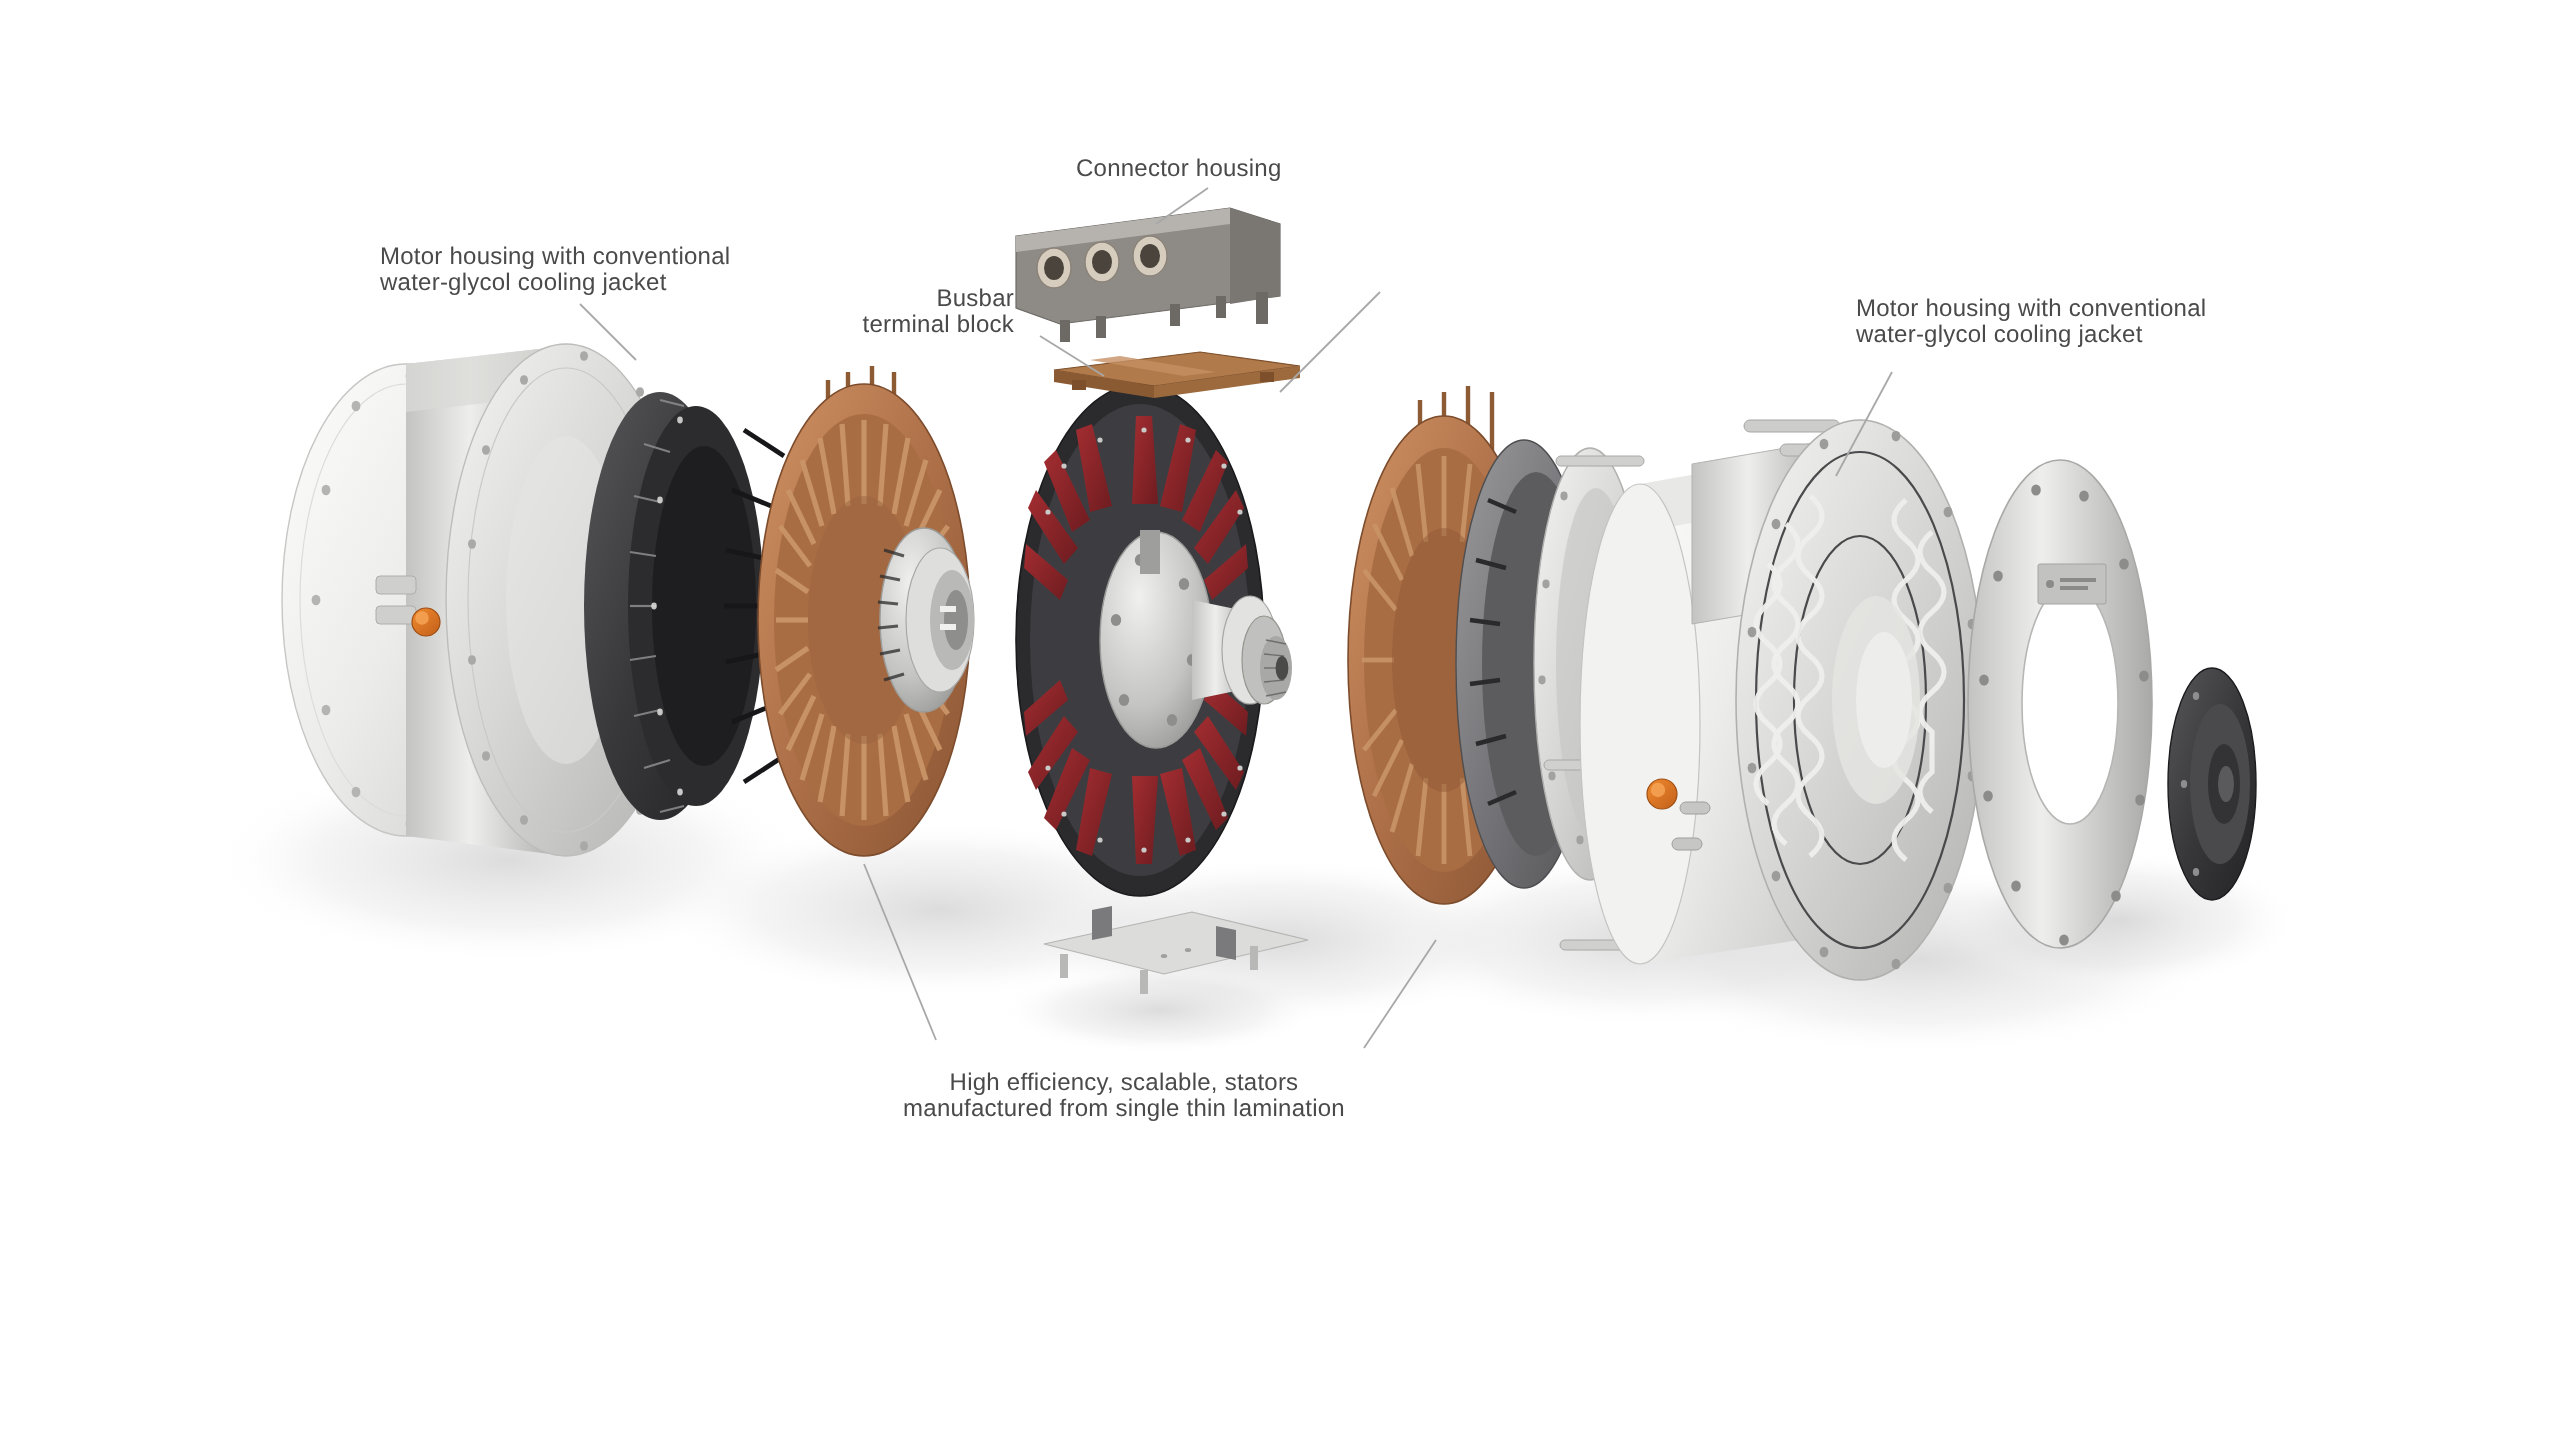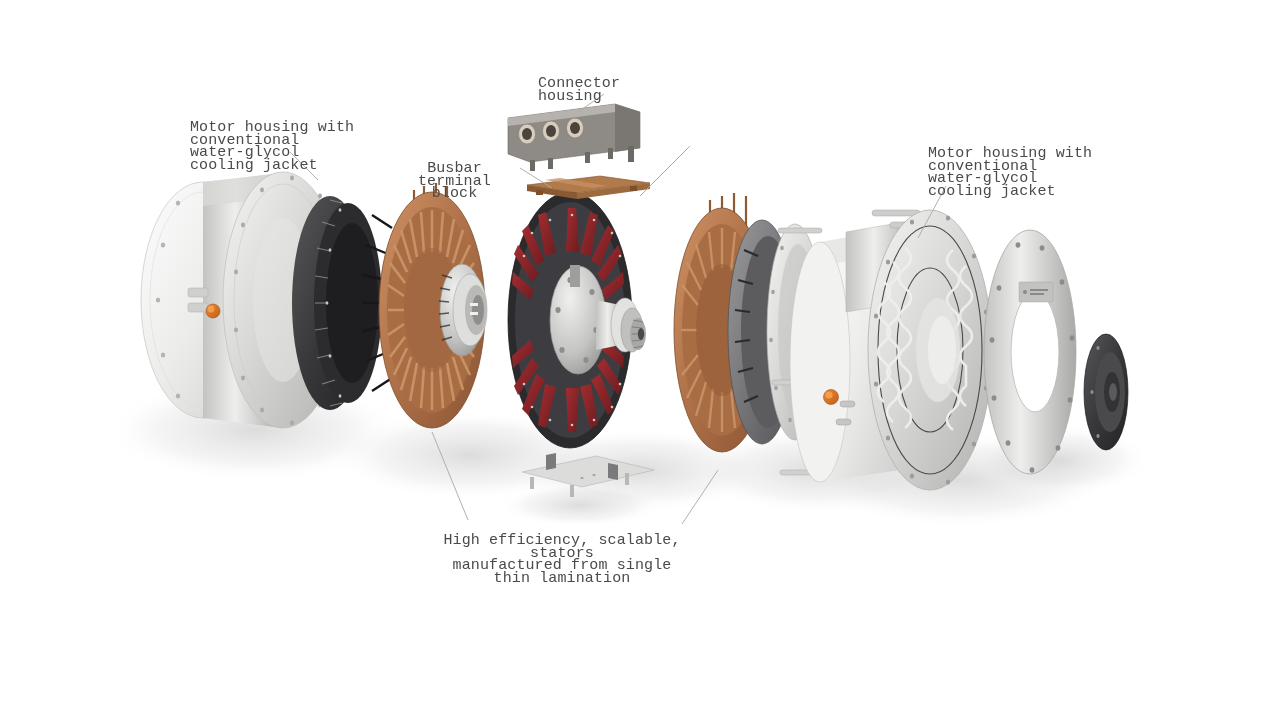--- a/index.html
+++ b/index.html
@@ -4,30 +4,30 @@
 <style>
   html,body{margin:0;padding:0;background:#ffffff;}
   body{width:1280px;height:720px;overflow:hidden;
        font-family:"Liberation Sans",sans-serif;
        -webkit-font-smoothing:antialiased;}
   #stage{position:relative;width:1280px;height:720px;background:#ffffff;}
 
   
   .label{
     position:absolute;
-    font-size:15px;
+    font-size:12px;
     line-height:12.6px;
     color:#4a4a4a;
     letter-spacing:0.12px;
     white-space:pre-line;
-    font-family:Liberation Mono, monospace;
+    font-family:Liberation Sans, sans-serif;
   }
   .label.ctr{text-align:center;}
   .label.lft{text-align:left;}
-  .label.rgt{text-align:center;margin-top:20px;}
+  .label.rgt{text-align:right;}
 
   svg.over{position:absolute;left:0;top:0;width:1280px;height:720px;
            pointer-events:none;}
   svg.art{position:absolute;left:0;top:0;width:1280px;height:720px;}
 </style>
 </head>
 <body>
 
 <div id="stage">
 

